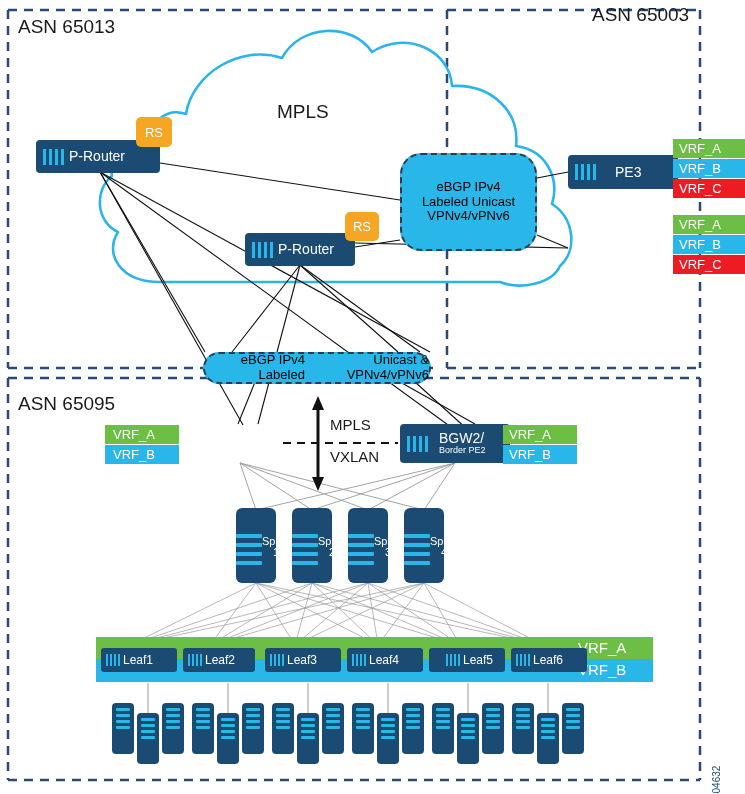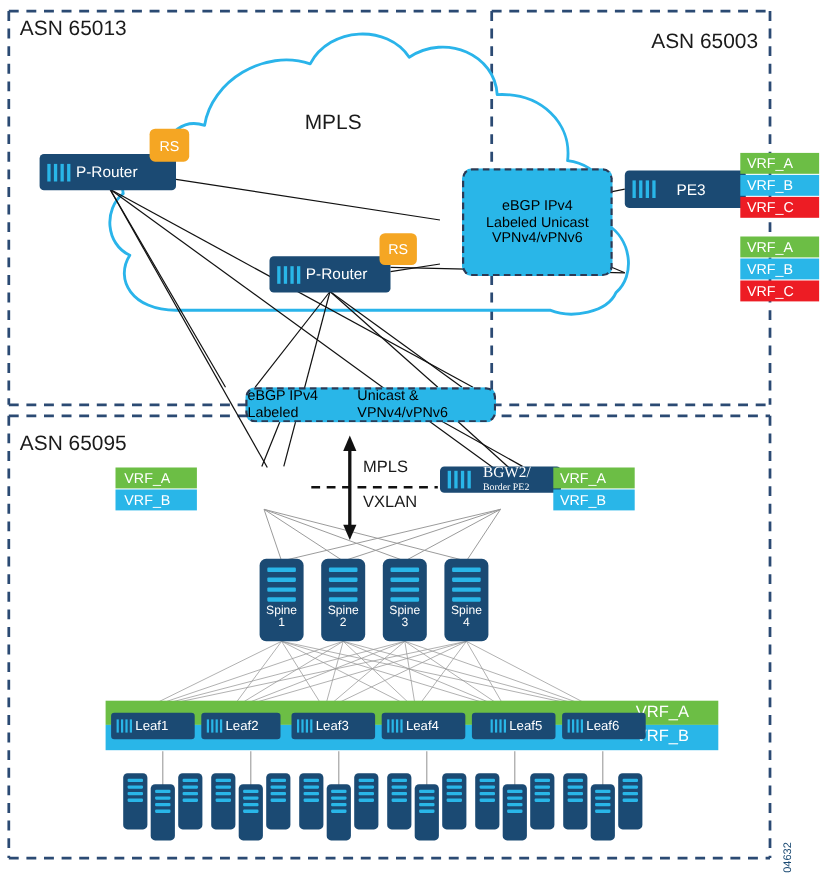--- a/index.html
+++ b/index.html
@@ -28,37 +28,37 @@
   
   .vrf{display:flex;align-items:center;color:#ffffff;font-size:13px;box-sizing:border-box;}
   .vrf.a{background:#6cbe45;}
   .vrf.b{background:#29b6e8;}
   .vrf.c{background:#ed1c24;}
   .vrf.right{padding-left:6px;}
   .vrf.left{padding-left:8px;}
 
   
   .ebgp{
-    background:#29b6e8;border:2px dashed #2b3a55;border-radius:9px;
-    display:flex;align-items:center;justify-content:center;text-align:left;
-    color:#000000;line-height:1.12;margin-left:20px;
+    background:#29b6e8;border:2px dashed #2b3a55;border-radius:21px;
+    display:flex;align-items:center;justify-content:center;text-align:right;
+    color:#000000;line-height:1.12;
   }
   .ebgp.big{font-size:13px;}
   .ebgp.wide{font-size:13px;}
 
   
   .txt{position:absolute;color:#1a1a1a;white-space:nowrap;}
   .asn{font-size:19px;}
   .mpls-cloud-label{font-size:19px;}
   .mv{font-size:15px;}
 
   
   .spine{
     position:absolute;background:#1b4a73;border-radius:6px;
-    display:flex;flex-direction:column;align-items:center;
+    display:flex;flex-direction:row;align-items:center;
     color:#ffffff;
   }
   .spine .bars{width:100%;padding:8px 0 0 0;display:flex;flex-direction:column;align-items:center;gap:5px;}
   .spine .bars i{display:block;width:26px;height:4px;background:#29b6e8;border-radius:1px;}
   .spine .sname{font-size:11px;line-height:1.0;text-align:center;margin-top:3px;}
 
   
   .band{position:absolute;}
   .band.green{background:#6cbe45;}
   .band.cyan{background:#29b6e8;}
@@ -182,21 +182,21 @@
 
     <g>
       <line x1="283" y1="443" x2="398" y2="443" stroke="#111111" stroke-width="2.2" stroke-dasharray="8,6"></line>
       <line x1="318" y1="405" x2="318" y2="482" stroke="#111111" stroke-width="3"></line>
       <polygon points="318,396 312,410 324,410" fill="#111111"></polygon>
       <polygon points="318,491 312,477 324,477" fill="#111111"></polygon>
     </g>
   </svg>
 
   <div class="txt asn" style="left:18px;top:16px;">ASN 65013</div>
-  <div class="txt asn" style="left:592px;top:28px;">ASN 65003</div>
+  <div class="txt asn" style="left:592px;top:4px;">ASN 65003</div>
   <div class="txt asn" style="left:18px;top:393px;">ASN 65095</div>
   <div class="txt mpls-cloud-label" style="left:277px;top:101px;">MPLS</div>
 
   <div class="txt mv" style="left:330px;top:416px;">MPLS</div>
   <div class="txt mv" style="left:330px;top:448px;">VXLAN</div>
 
   <div class="node devbox" style="left:36px;top:140px;width:124px;height:33px;">
     <span class="ports">
         <i></i>
         <i></i>
@@ -262,21 +262,21 @@
     <div>Unicast &amp; VPNv4/vPNv6</div>
   </div>
 
   <div class="node vrf a left" style="left:105px;top:425px;width:74px;height:19px;">
       <span>VRF_A</span>
     </div>
   <div class="node vrf b left" style="left:105px;top:445px;width:74px;height:19px;">
       <span>VRF_B</span>
     </div>
 
-  <div class="node devbox" style="left:400px;top:424px;width:110px;height:24px;font-family:Liberation Serif, serif;">
+  <div class="node devbox" style="left:400px;top:424px;width:110px;height:39px;">
     <span class="ports">
         <i></i>
         <i></i>
         <i></i>
         <i></i>
       </span>
     <span class="lbl" style="margin-left:6px;">
       <span>BGW2/</span>
       <span class="sub">Border PE2</span>
     </span>

